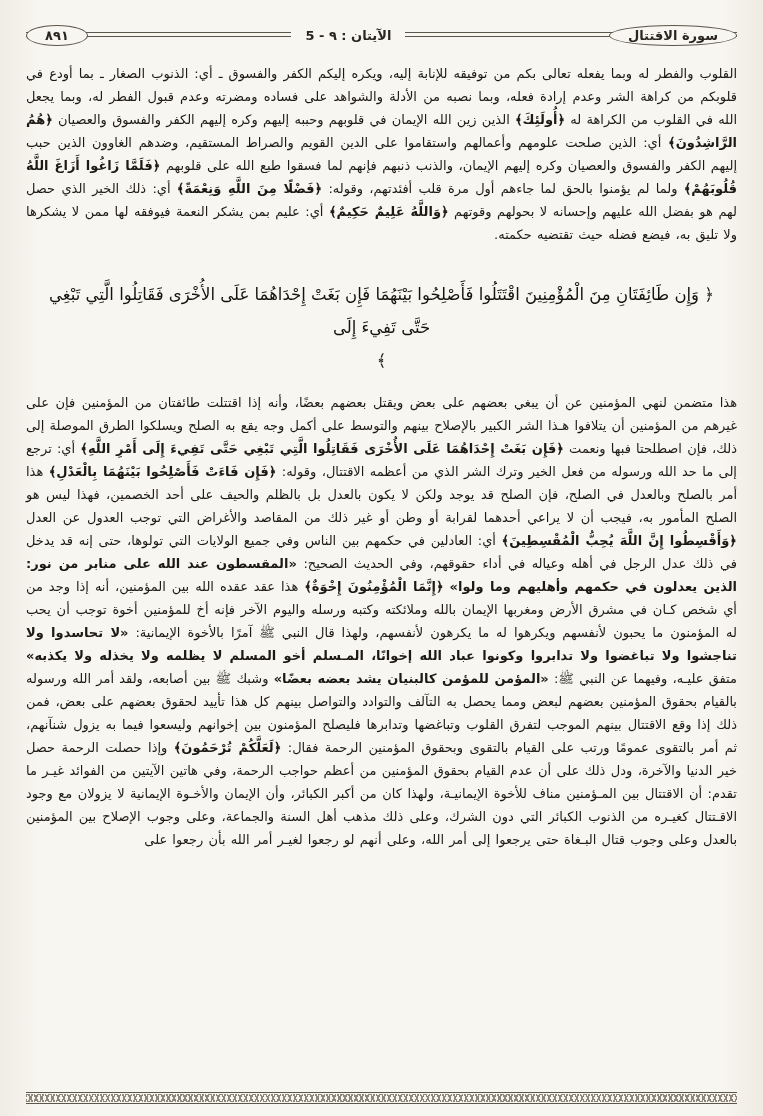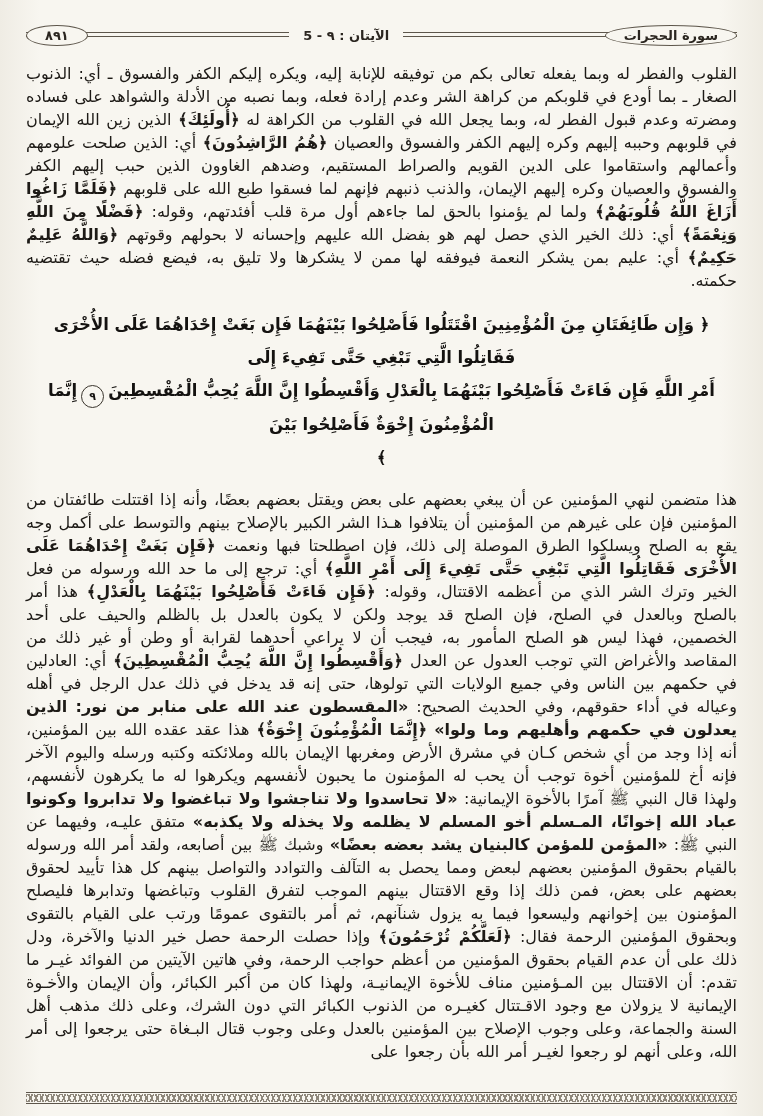--- a/index.html
+++ b/index.html
@@ -21,28 +21,28 @@
   }
   .cartouche{
     position:relative;z-index:1;background:#f8f6f0;border:1px solid #5d564b;
     border-radius:50%;padding:2px 18px;white-space:nowrap;text-align:center;
   }
   .header-center{
     position:relative;z-index:1;background:#f8f6f0;padding:2px 14px;white-space:nowrap;
   }
   
   .tafsir{
-    font-size:16px;line-height:23px;text-align:justify;text-align-last:right;
+    font-size:13px;line-height:23px;text-align:justify;text-align-last:right;
     word-spacing:1px;margin:0 0 10px 0;
   }
   .tafsir .q{font-weight:bold;}
   .tafsir .h{font-weight:bold;}
   
   .verse-block{
-    margin:16px auto 14px auto;width:96%;text-align:center;font-weight:bold;
+    margin:32px auto 14px auto;width:96%;text-align:center;font-weight:normal;
     font-size:16.5px;line-height:33px;color:#141210;
   }
   .verse-line{white-space:normal;}
   .ayah-num{
     display:inline-flex;align-items:center;justify-content:center;
     width:21px;height:21px;border:1.5px solid #3a352d;border-radius:50%;
     font-size:11px;line-height:1;margin:0 4px;vertical-align:-4px;background:#f8f6f0;
   }
   
   .footer-band{
@@ -56,30 +56,29 @@
       repeating-linear-gradient(65deg,#6b6254 0 1.6px,transparent 1.6px 5px);
     opacity:.75;
   }
 </style>
 </head>
 <body>
 
 <div class="page">
 
   <div class="header-band">
-    <span class="cartouche">سورة الحجرات</span>
+    <span class="cartouche">سورة الاقتتال</span>
     <span class="header-center">الآيتان : ٩ - 5</span>
     <span class="cartouche">٨٩١</span>
   </div>
 
   <p class="tafsir">القلوب والفطر له وبما يفعله تعالى بكم من توفيقه للإنابة إليه، ويكره إليكم الكفر والفسوق ـ أي: الذنوب الصغار ـ بما أودع في قلوبكم من كراهة الشر وعدم إرادة فعله، وبما نصبه من الأدلة والشواهد على فساده ومضرته وعدم قبول الفطر له، وبما يجعل الله في القلوب من الكراهة له <span class="q">﴿أُولَئِكَ﴾</span> الذين زين الله الإيمان في قلوبهم وحببه إليهم وكره إليهم الكفر والفسوق والعصيان <span class="q">﴿هُمُ الرَّاشِدُونَ﴾</span> أي: الذين صلحت علومهم وأعمالهم واستقاموا على الدين القويم والصراط المستقيم، وضدهم الغاوون الذين حبب إليهم الكفر والفسوق والعصيان وكره إليهم الإيمان، والذنب ذنبهم فإنهم لما فسقوا طبع الله على قلوبهم <span class="q">﴿فَلَمَّا زَاغُوا أَزَاغَ اللَّهُ قُلُوبَهُمْ﴾</span> ولما لم يؤمنوا بالحق لما جاءهم أول مرة قلب أفئدتهم، وقوله: <span class="q">﴿فَضْلًا مِنَ اللَّهِ وَنِعْمَةً﴾</span> أي: ذلك الخير الذي حصل لهم هو بفضل الله عليهم وإحسانه لا بحولهم وقوتهم <span class="q">﴿وَاللَّهُ عَلِيمٌ حَكِيمٌ﴾</span> أي: عليم بمن يشكر النعمة فيوفقه لها ممن لا يشكرها ولا تليق به، فيضع فضله حيث تقتضيه حكمته.</p>
 
   <div class="verse-block">
       <div class="verse-line"><span>﴿ وَإِن طَائِفَتَانِ مِنَ الْمُؤْمِنِينَ اقْتَتَلُوا فَأَصْلِحُوا بَيْنَهُمَا فَإِن بَغَتْ إِحْدَاهُمَا عَلَى الأُخْرَى فَقَاتِلُوا الَّتِي تَبْغِي حَتَّى تَفِيءَ إِلَى</span></div>
-      <div class="verse-line"><span>أَمْرِ اللَّهِ فَإِن فَاءَتْ فَأَصْلِحُوا بَيْنَهُمَا بِالْعَدْلِ وَأَقْسِطُوا إِنَّ اللَّهَ يُحِبُّ الْمُقْسِطِينَ</span><span class="ayah-num">٩</span><span>إِنَّمَا الْمُؤْمِنُونَ إِخْوَةٌ فَأَصْلِحُوا بَيْنَ</span></div>
       <div class="verse-line"><span>﴾</span></div>
     </div>
 
   <p class="tafsir">هذا متضمن لنهي المؤمنين عن أن يبغي بعضهم على بعض ويقتل بعضهم بعضًا، وأنه إذا اقتتلت طائفتان من المؤمنين فإن على غيرهم من المؤمنين أن يتلافوا هـذا الشر الكبير بالإصلاح بينهم والتوسط على أكمل وجه يقع به الصلح ويسلكوا الطرق الموصلة إلى ذلك، فإن اصطلحتا فبها ونعمت <span class="q">﴿فَإِن بَغَتْ إِحْدَاهُمَا عَلَى الأُخْرَى فَقَاتِلُوا الَّتِي تَبْغِي حَتَّى تَفِيءَ إِلَى أَمْرِ اللَّهِ﴾</span> أي: ترجع إلى ما حد الله ورسوله من فعل الخير وترك الشر الذي من أعظمه الاقتتال، وقوله: <span class="q">﴿فَإِن فَاءَتْ فَأَصْلِحُوا بَيْنَهُمَا بِالْعَدْلِ﴾</span> هذا أمر بالصلح وبالعدل في الصلح، فإن الصلح قد يوجد ولكن لا يكون بالعدل بل بالظلم والحيف على أحد الخصمين، فهذا ليس هو الصلح المأمور به، فيجب أن لا يراعي أحدهما لقرابة أو وطن أو غير ذلك من المقاصد والأغراض التي توجب العدول عن العدل <span class="q">﴿وَأَقْسِطُوا إِنَّ اللَّهَ يُحِبُّ الْمُقْسِطِينَ﴾</span> أي: العادلين في حكمهم بين الناس وفي جميع الولايات التي تولوها، حتى إنه قد يدخل في ذلك عدل الرجل في أهله وعياله في أداء حقوقهم، وفي الحديث الصحيح: <span class="h">«المقسطون عند الله على منابر من نور: الذين يعدلون في حكمهم وأهليهم وما ولوا»</span> <span class="q">﴿إِنَّمَا الْمُؤْمِنُونَ إِخْوَةٌ﴾</span> هذا عقد عقده الله بين المؤمنين، أنه إذا وجد من أي شخص كـان في مشرق الأرض ومغربها الإيمان بالله وملائكته وكتبه ورسله واليوم الآخر فإنه أخ للمؤمنين أخوة توجب أن يحب له المؤمنون ما يحبون لأنفسهم ويكرهوا له ما يكرهون لأنفسهم، ولهذا قال النبي ﷺ آمرًا بالأخوة الإيمانية: <span class="h">«لا تحاسدوا ولا تناجشوا ولا تباغضوا ولا تدابروا وكونوا عباد الله إخوانًا، المـسلم أخو المسلم لا يظلمه ولا يخذله ولا يكذبه»</span> متفق عليـه، وفيهما عن النبي ﷺ: <span class="h">«المؤمن للمؤمن كالبنيان يشد بعضه بعضًا»</span> وشبك ﷺ بين أصابعه، ولقد أمر الله ورسوله بالقيام بحقوق المؤمنين بعضهم لبعض ومما يحصل به التآلف والتوادد والتواصل بينهم كل هذا تأييد لحقوق بعضهم على بعض، فمن ذلك إذا وقع الاقتتال بينهم الموجب لتفرق القلوب وتباغضها وتدابرها فليصلح المؤمنون بين إخوانهم وليسعوا فيما به يزول شنآنهم، ثم أمر بالتقوى عمومًا ورتب على القيام بالتقوى وبحقوق المؤمنين الرحمة فقال: <span class="q">﴿لَعَلَّكُمْ تُرْحَمُونَ﴾</span> وإذا حصلت الرحمة حصل خير الدنيا والآخرة، ودل ذلك على أن عدم القيام بحقوق المؤمنين من أعظم حواجب الرحمة، وفي هاتين الآيتين من الفوائد غيـر ما تقدم: أن الاقتتال بين المـؤمنين مناف للأخوة الإيمانيـة، ولهذا كان من أكبر الكبائر، وأن الإيمان والأخـوة الإيمانية لا يزولان مع وجود الاقـتتال كغيـره من الذنوب الكبائر التي دون الشرك، وعلى ذلك مذهب أهل السنة والجماعة، وعلى وجوب الإصلاح بين المؤمنين بالعدل وعلى وجوب قتال البـغاة حتى يرجعوا إلى أمر الله، وعلى أنهم لو رجعوا لغيـر أمر الله بأن رجعوا على</p>
 
   <div class="footer-band">
     <div class="braid"></div>
   </div>
 
 </div>

